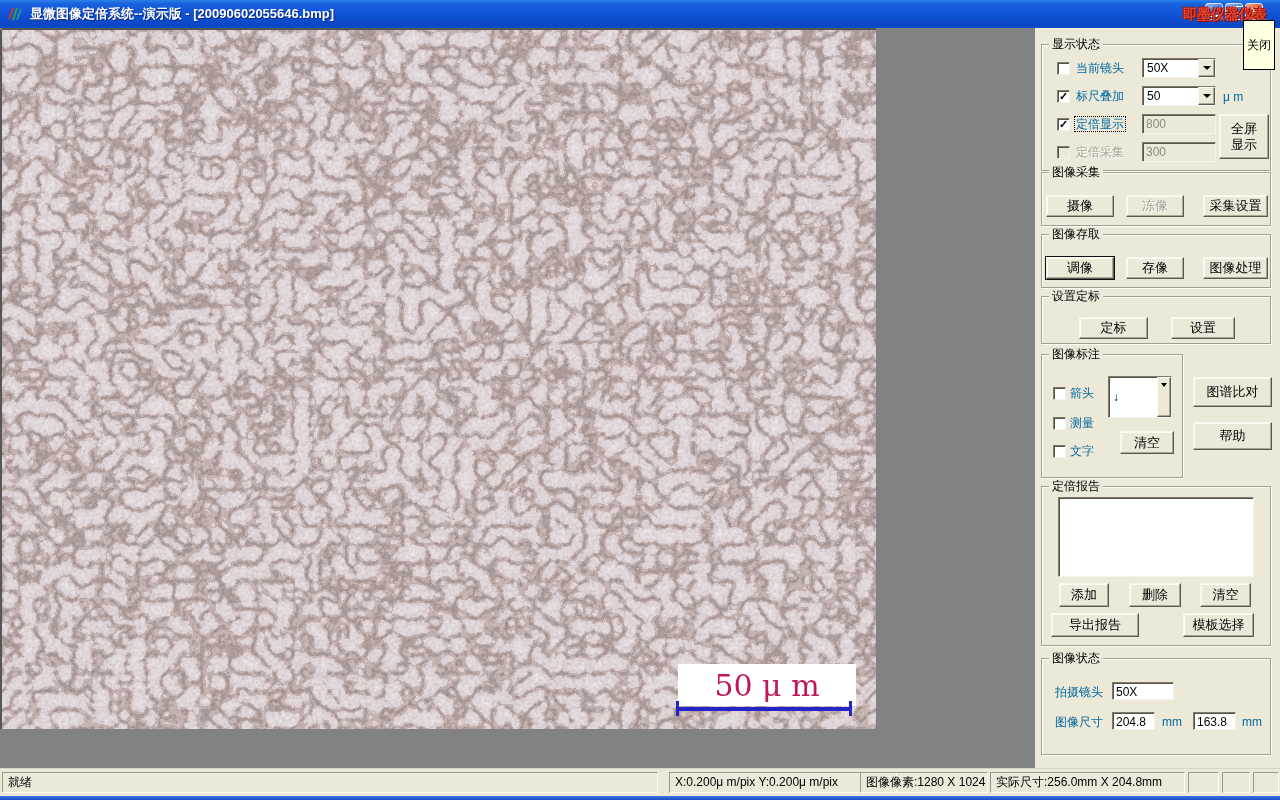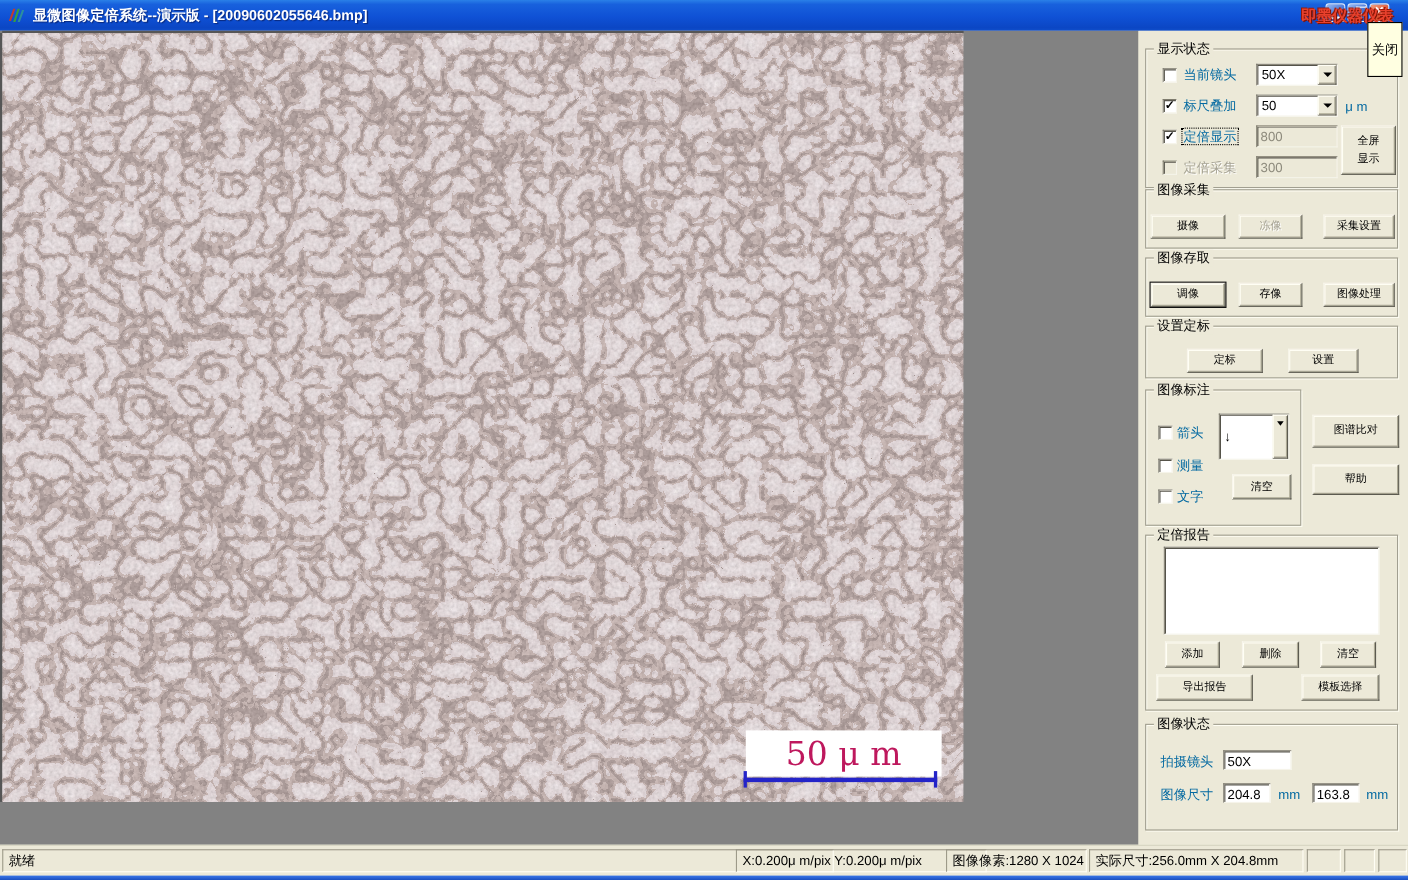--- a/index.html
+++ b/index.html
@@ -49,21 +49,21 @@
   .leg{position:absolute;top:-8px;left:7px;background:#ece9d8;padding:0 3px;
     font-size:12px;line-height:15px;color:#000;white-space:nowrap;}
   .abs{position:absolute;}
   .lbl{position:absolute;font-size:12px;line-height:14px;color:#0369a1;white-space:nowrap;}
   .lbl.disabled{color:#a5a293;text-shadow:1px 1px 0 #fff;}
   .lbl.focusrect{outline:1px dotted #000;padding:0 1px;}
   .btn{position:absolute;background:#ece9d8;border:1px solid;
     border-color:#f8f6ec #5c5a50 #5c5a50 #f8f6ec;
     box-shadow:inset -1px -1px 0 #aba893,inset 1px 1px 0 #fffef4;
     color:#000;display:flex;align-items:center;justify-content:center;
-    font-size:10px;cursor:pointer;white-space:pre-line;text-align:center;line-height:16px;}
+    font-size:13px;cursor:pointer;white-space:pre-line;text-align:center;line-height:16px;}
   .btn.disabled{color:#a5a293;text-shadow:1px 1px 0 #fff;cursor:default;}
   .btn.focused{outline:1px solid #111;}
   .cb{position:absolute;width:13px;height:13px;background:#fff;border:1px solid;
     border-color:#7e7b6d #f6f4ea #f6f4ea #7e7b6d;box-shadow:inset 1px 1px 0 #55534a;
     font-size:11px;line-height:11px;text-align:center;cursor:pointer;}
   .cb i{font-style:normal;font-weight:bold;position:relative;top:0;color:#000;}
   .cb.disabled{background:#ece9d8;cursor:default;}
   .sunken{background:#fff;border:1px solid;border-color:#7e7b6d #f6f4ea #f6f4ea #7e7b6d;
     box-shadow:inset 1px 1px 0 #55534a;justify-content:flex-end;}
   .combo{position:absolute;display:flex;}
@@ -237,21 +237,21 @@
         <span class="edit sunken" style="left:70px;top:53px;width:43px;height:18px;">204.8</span>
         <span class="lbl" style="left:120px;top:56px;">mm</span>
         <span class="edit sunken" style="left:151px;top:53px;width:43px;height:18px;">163.8</span>
         <span class="lbl" style="left:200px;top:56px;">mm</span>
       </div>
 
     </div>
   </div>
 
   <div class="statusbar">
-    <span class="sp" style="left:2px;width:756px;">就绪</span>
+    <span class="sp" style="left:2px;width:656px;">就绪</span>
     <span class="sp" style="left:669px;width:228px;">X:0.200μ m/pix Y:0.200μ m/pix</span>
     <span class="sp" style="left:860px;width:128px;">图像像素:1280 X 1024</span>
     <span class="sp" style="left:990px;width:195px;">实际尺寸:256.0mm X 204.8mm</span>
     <span class="sp" style="left:1188px;width:31px;"></span>
     <span class="sp" style="left:1222px;width:28px;"></span>
     <span class="sp" style="left:1253px;width:26px;"></span>
   </div>
   <div class="bedge"></div>
 
 </div>

